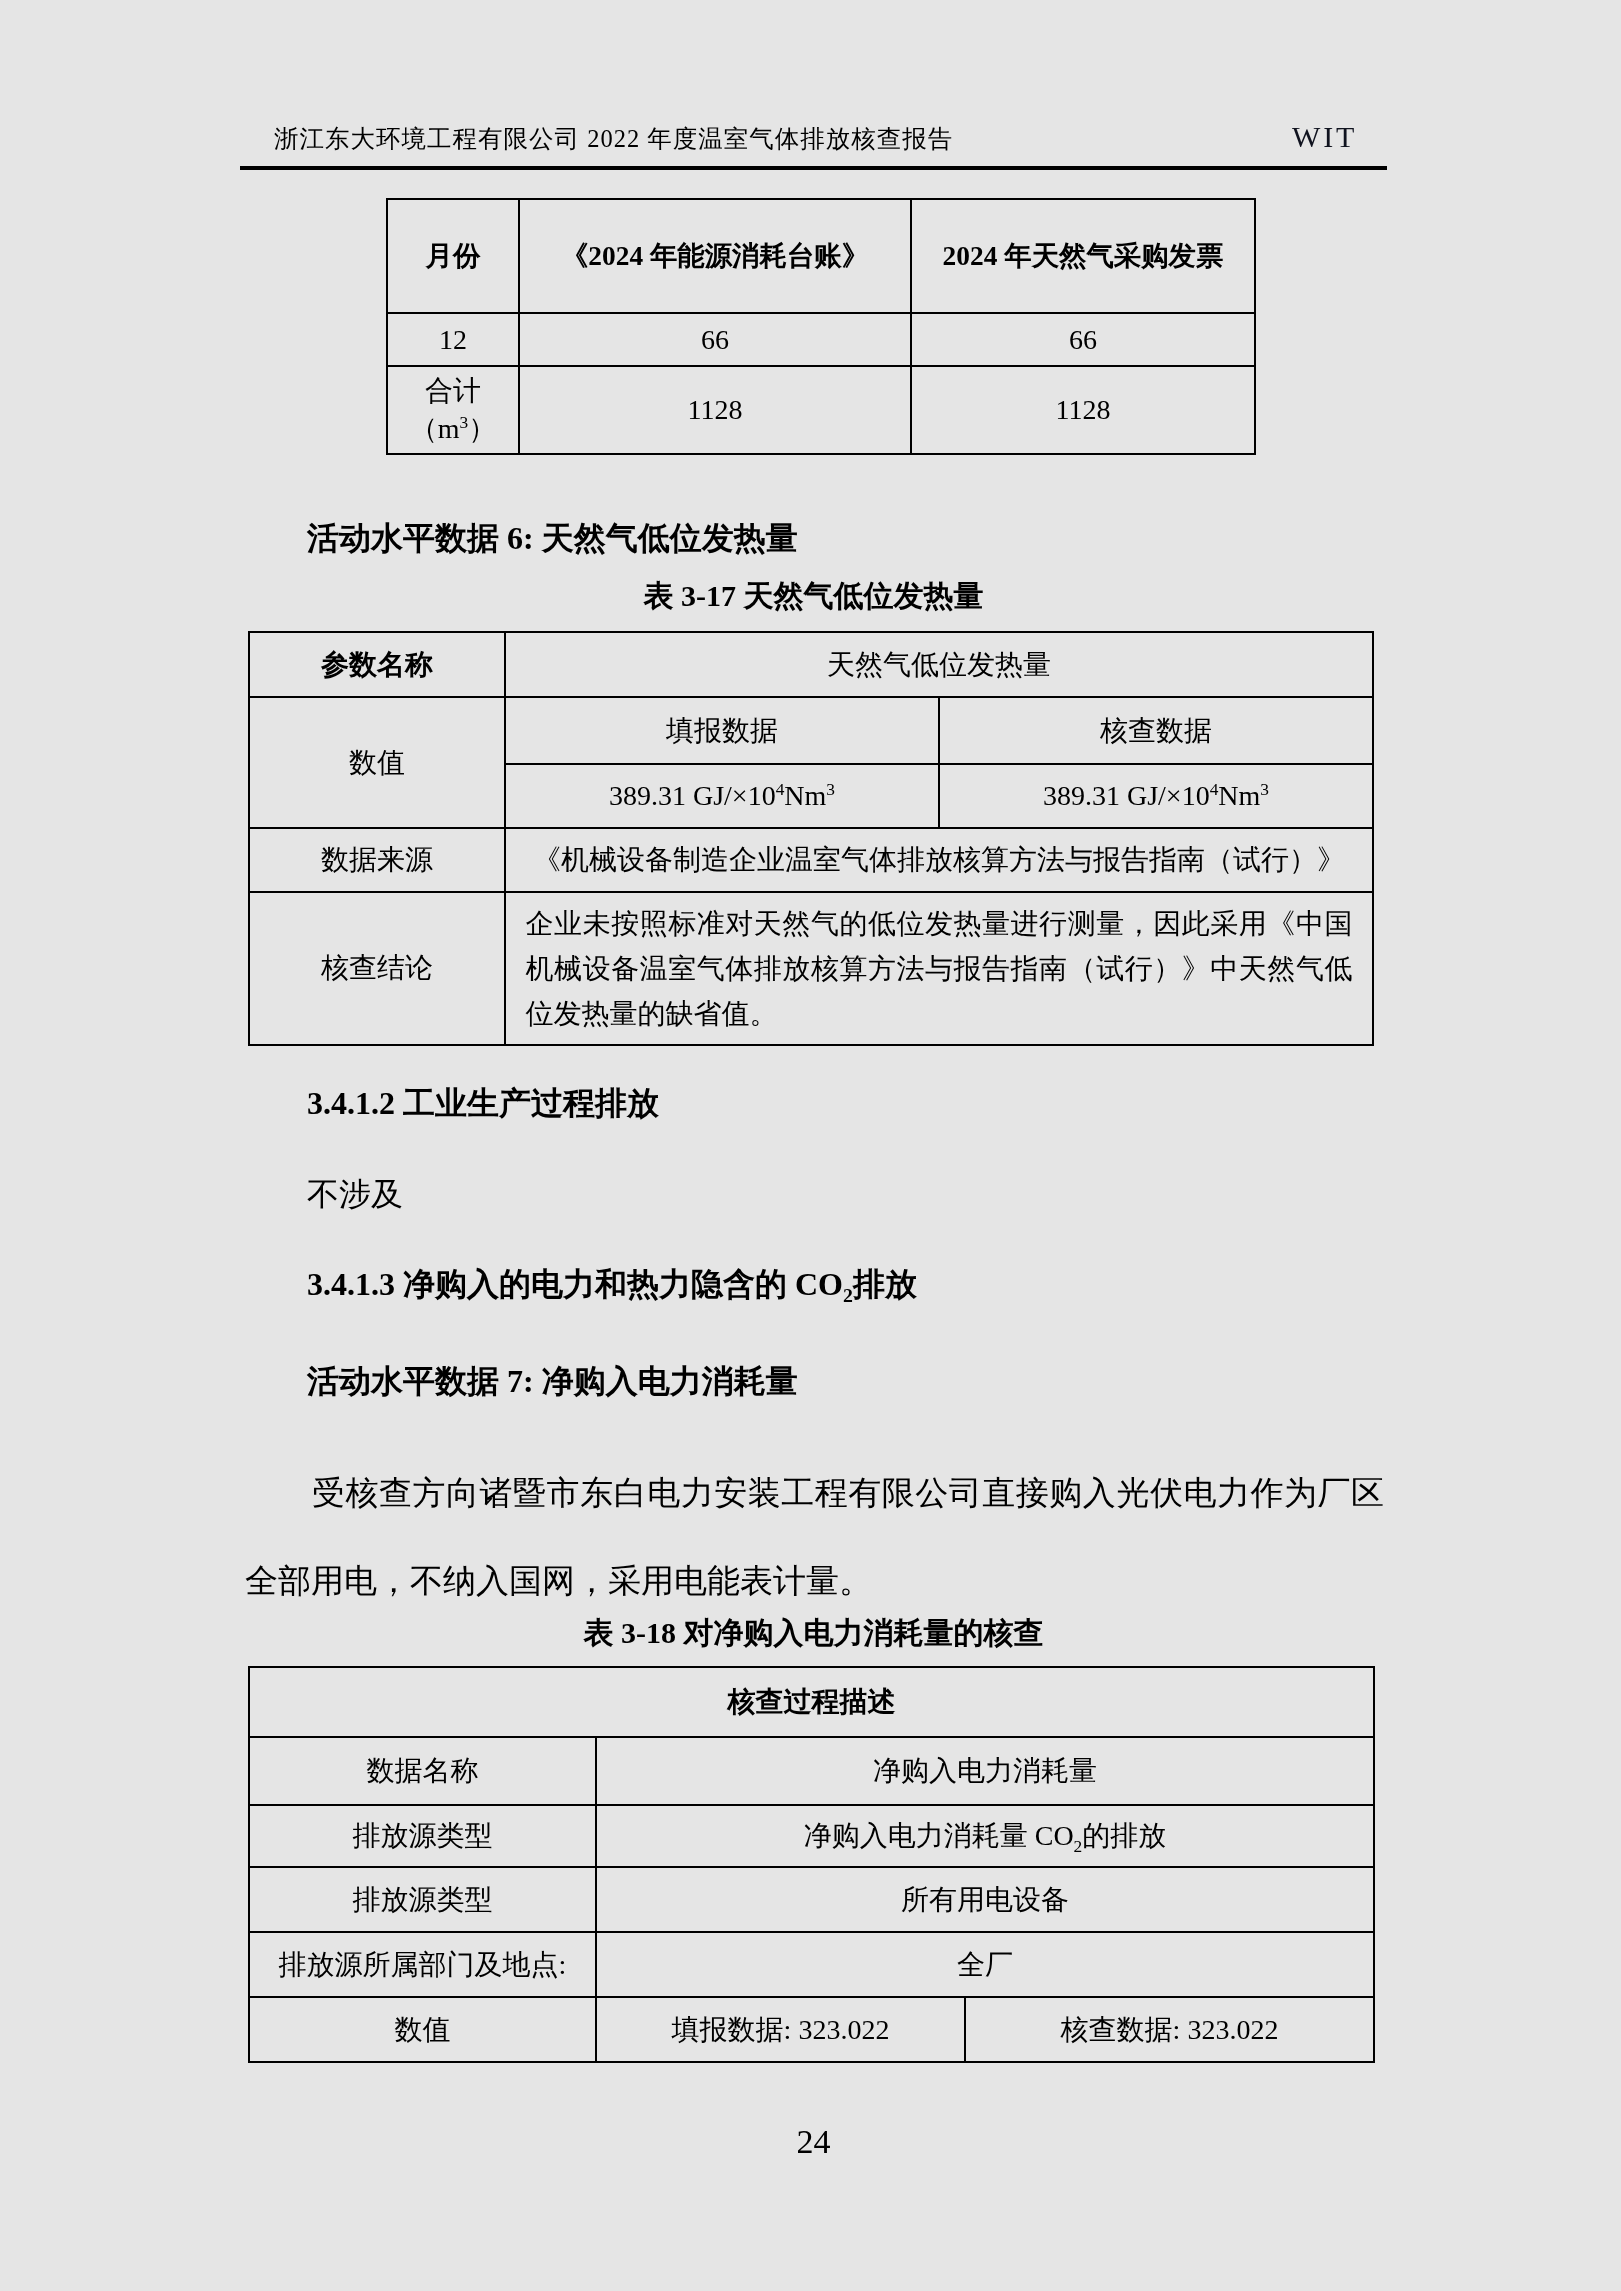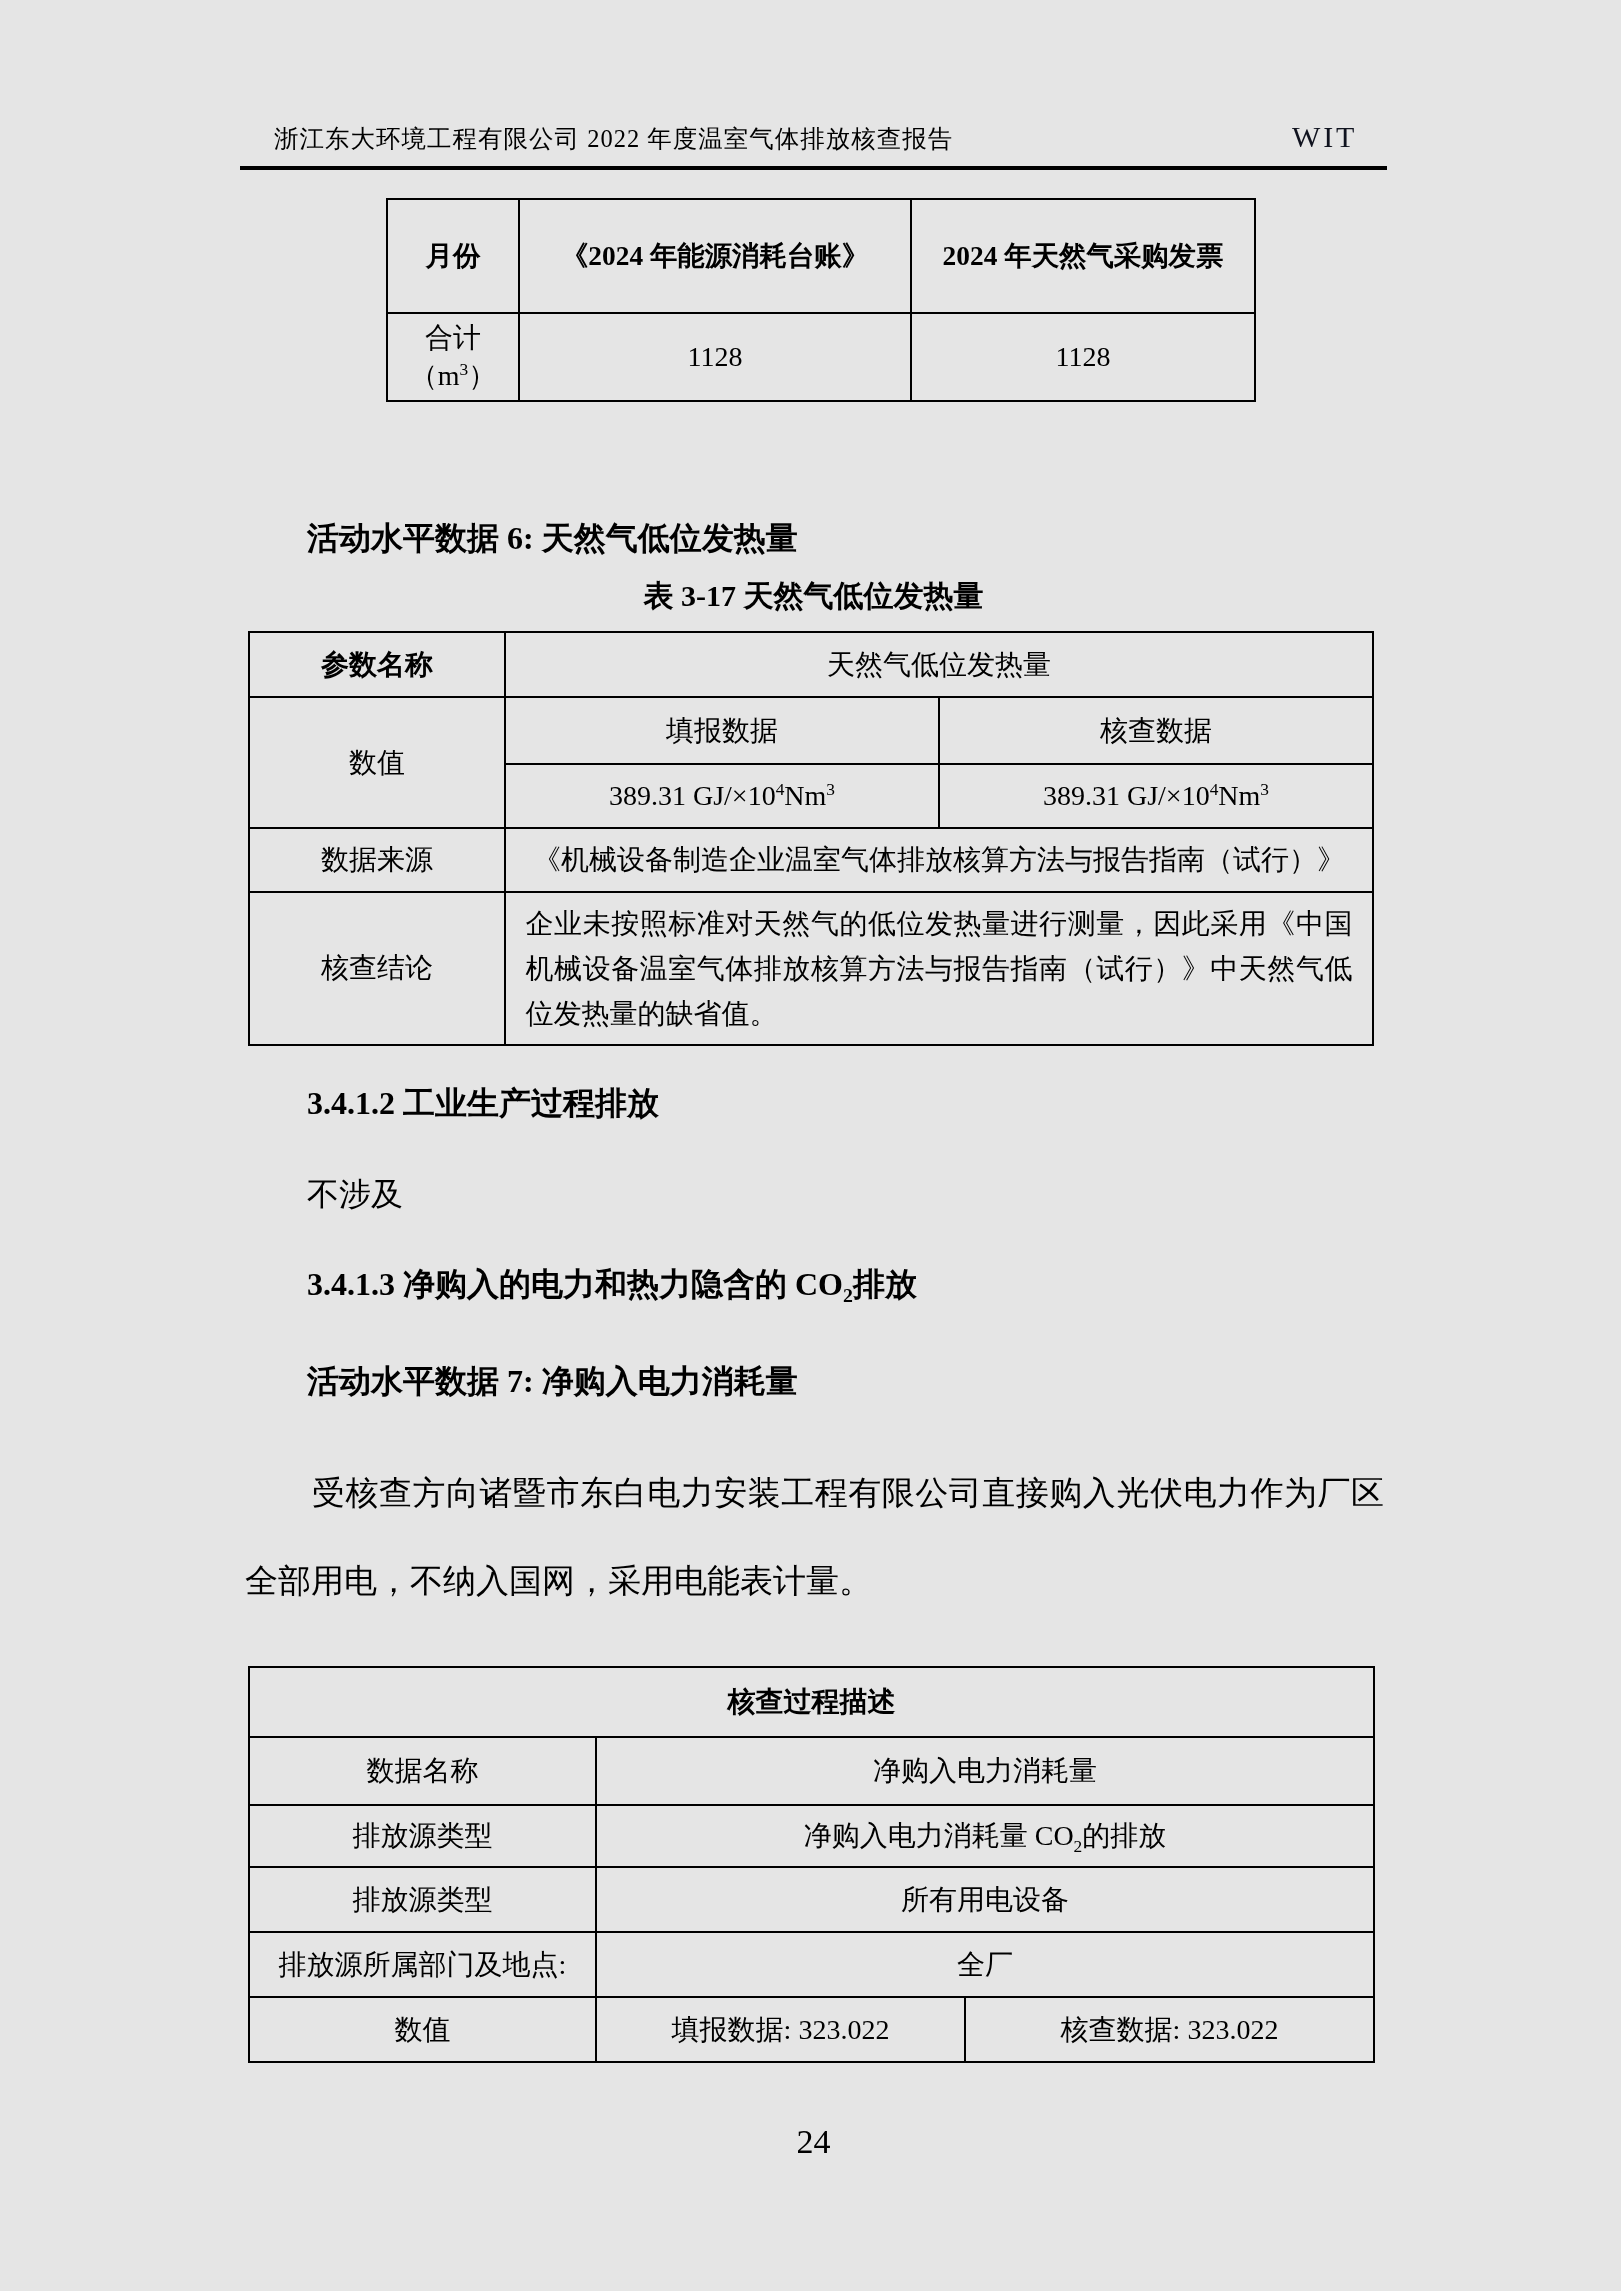--- a/index.html
+++ b/index.html
@@ -50,20 +50,25 @@
         <col style="width:132px">
         <col style="width:392px">
         <col style="width:344px">
       </colgroup>
     <tbody>
         <tr class="th-row" style="height:114px;">
       <td>月份</td>
       <td>《2024 年能源消耗台账》</td>
       <td>2024 年天然气采购发票</td>
     </tr>
+    <tr style="height:53px;">
+      <td>12</td>
+      <td>66</td>
+      <td>66</td>
+    </tr>
     <tr style="height:88px;">
       <td><span>合计</span><br><span>（m</span><sup>3</sup><span>）</span></td>
       <td>1128</td>
       <td>1128</td>
     </tr>
   </tbody>
     </table>
 
   <div class="h-bold" style="top:517px;">活动水平数据 6: 天然气低位发热量</div>
 
@@ -100,20 +105,21 @@
   </tbody>
     </table>
 
   <div class="h-bold" style="top:1082px;">3.4.1.2 工业生产过程排放</div>
   <div class="h-plain" style="top:1173px;">不涉及</div>
   <div class="h-bold" style="top:1263px;"><span>3.4.1.3 净购入的电力和热力隐含的 CO</span><sub>2</sub><span>排放</span></div>
   <div class="h-bold" style="top:1360px;">活动水平数据 7: 净购入电力消耗量</div>
 
   <div class="para">受核查方向诸暨市东白电力安装工程有限公司直接购入光伏电力作为厂区全部用电，不纳入国网，采用电能表计量。</div>
 
+  <div class="caption" style="top:1613px;">表 3-18 对净购入电力消耗量的核查</div>
 
   <table class="t-318">
     <colgroup>
         <col style="width:347px">
         <col style="width:369px">
         <col style="width:409px">
       </colgroup>
     <tbody>
         <tr style="height:70px;">
       <td colspan="3" class="bold">核查过程描述</td>

